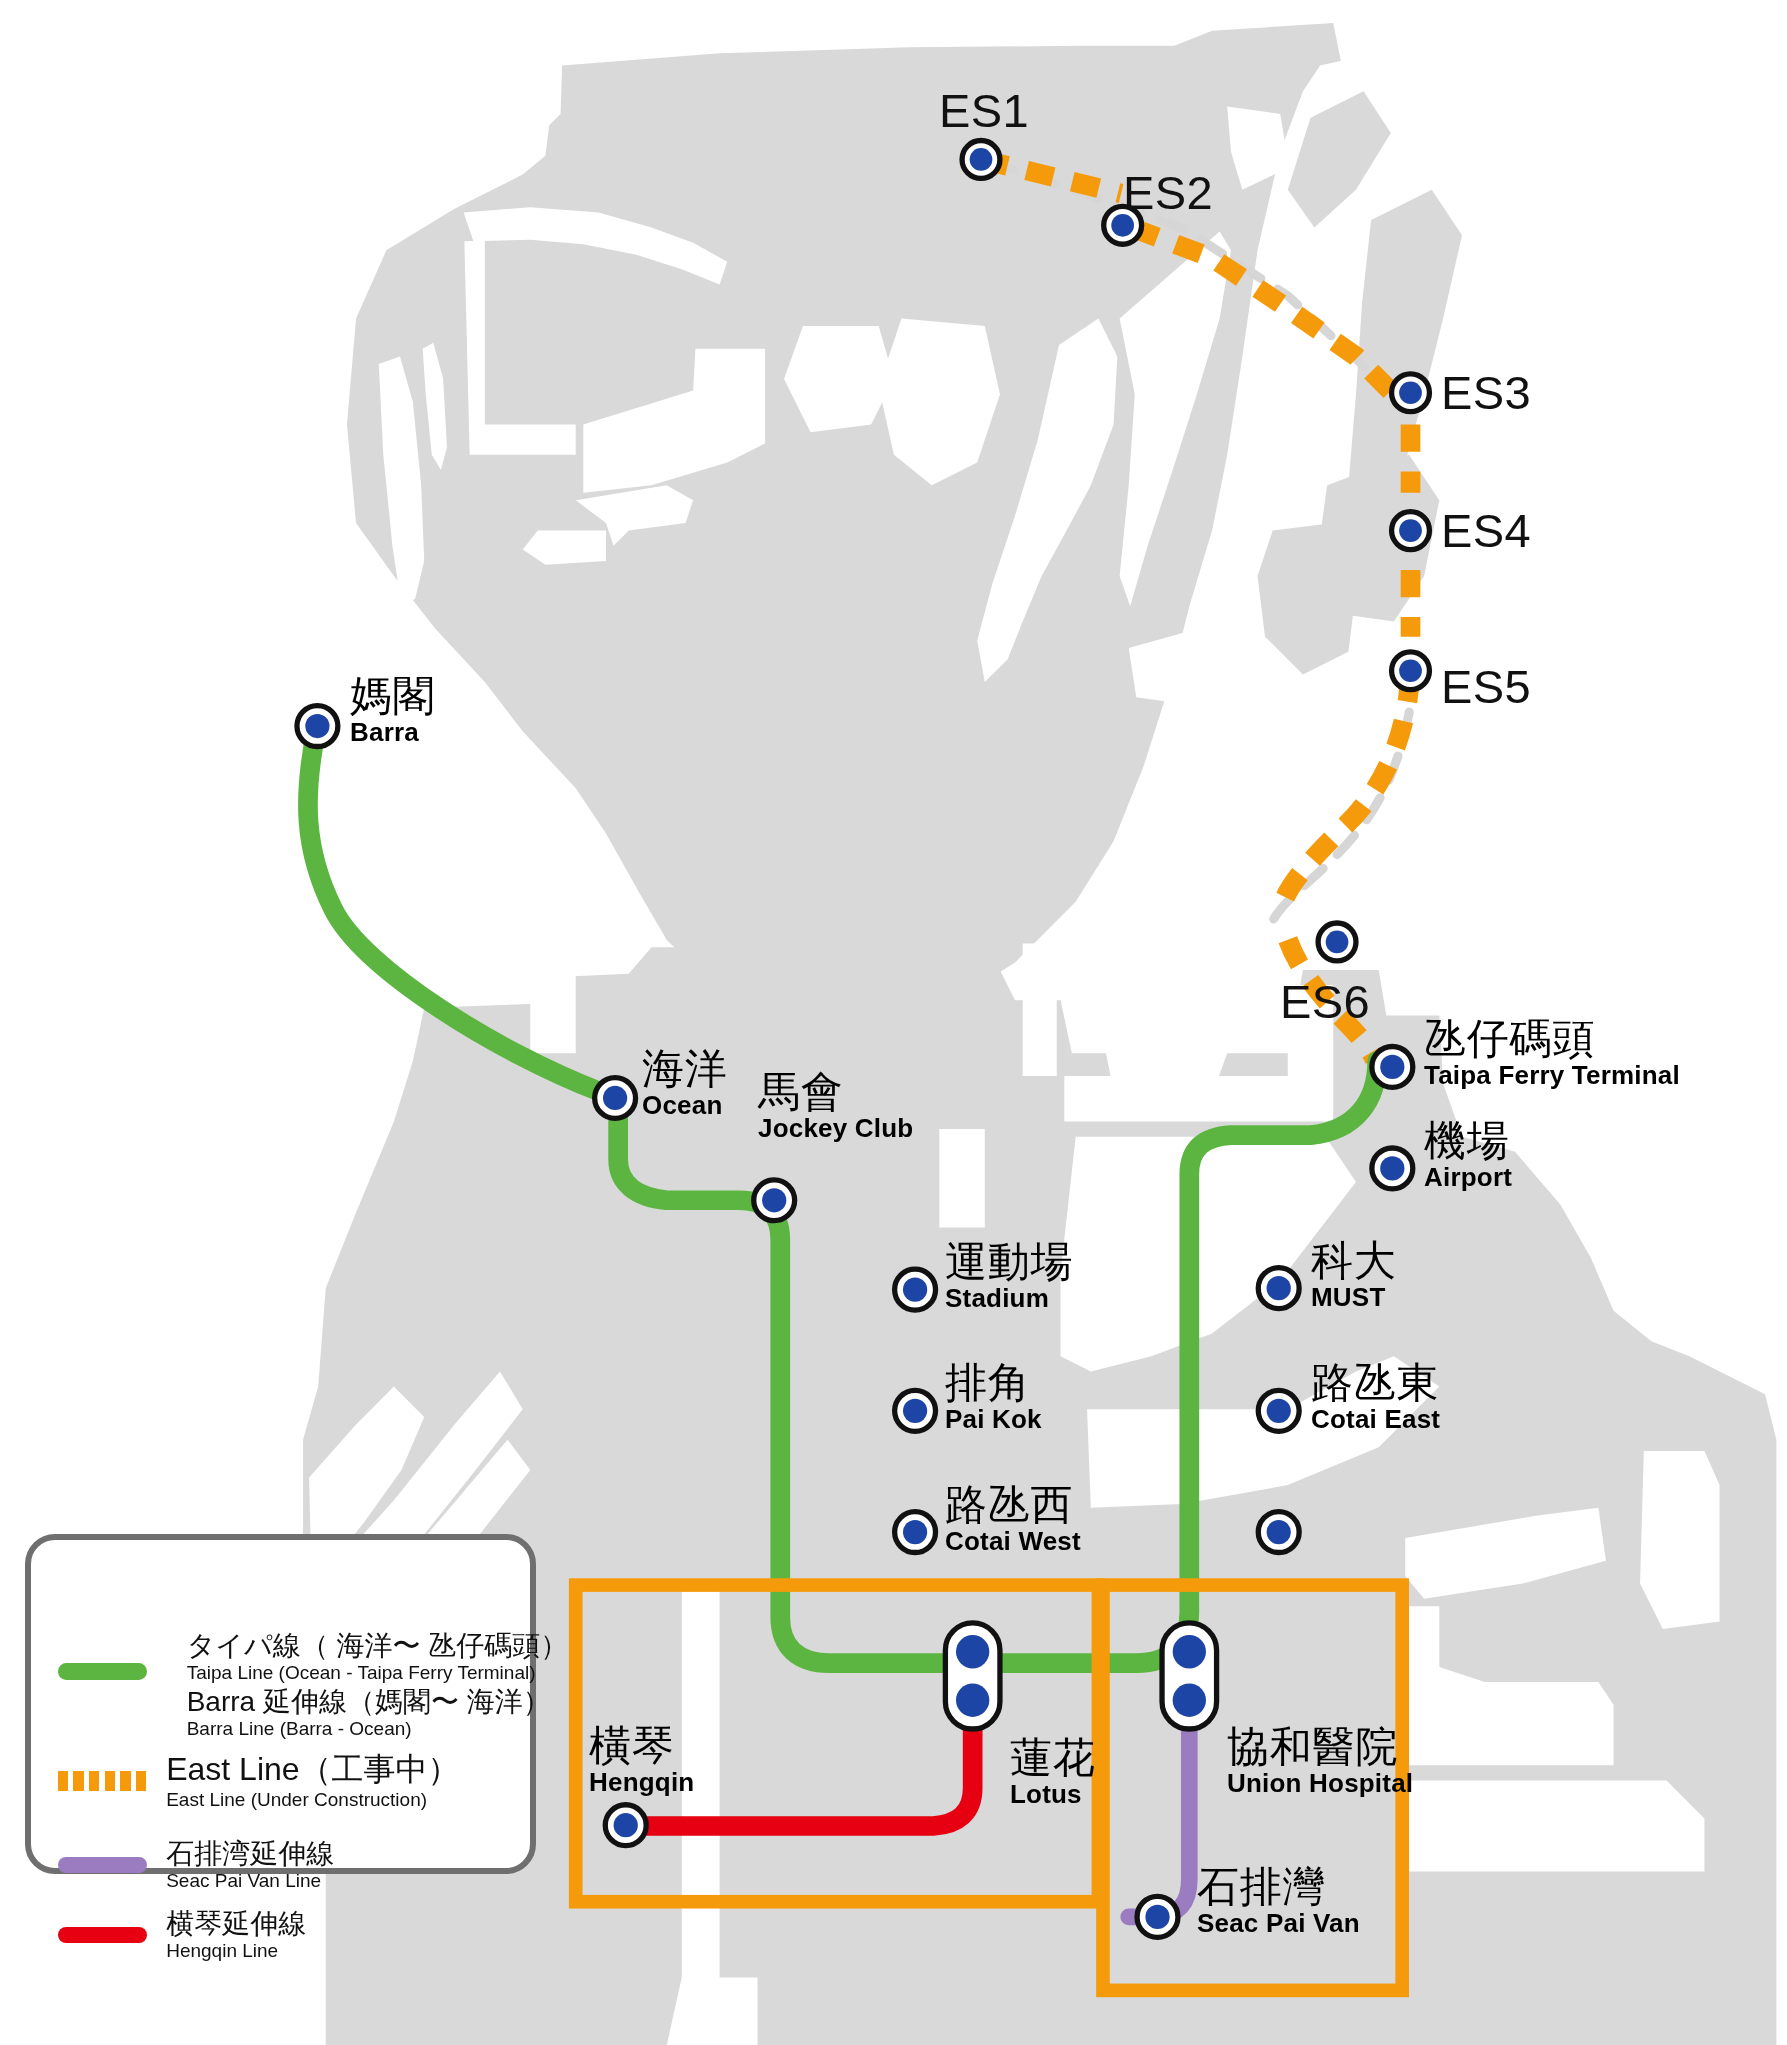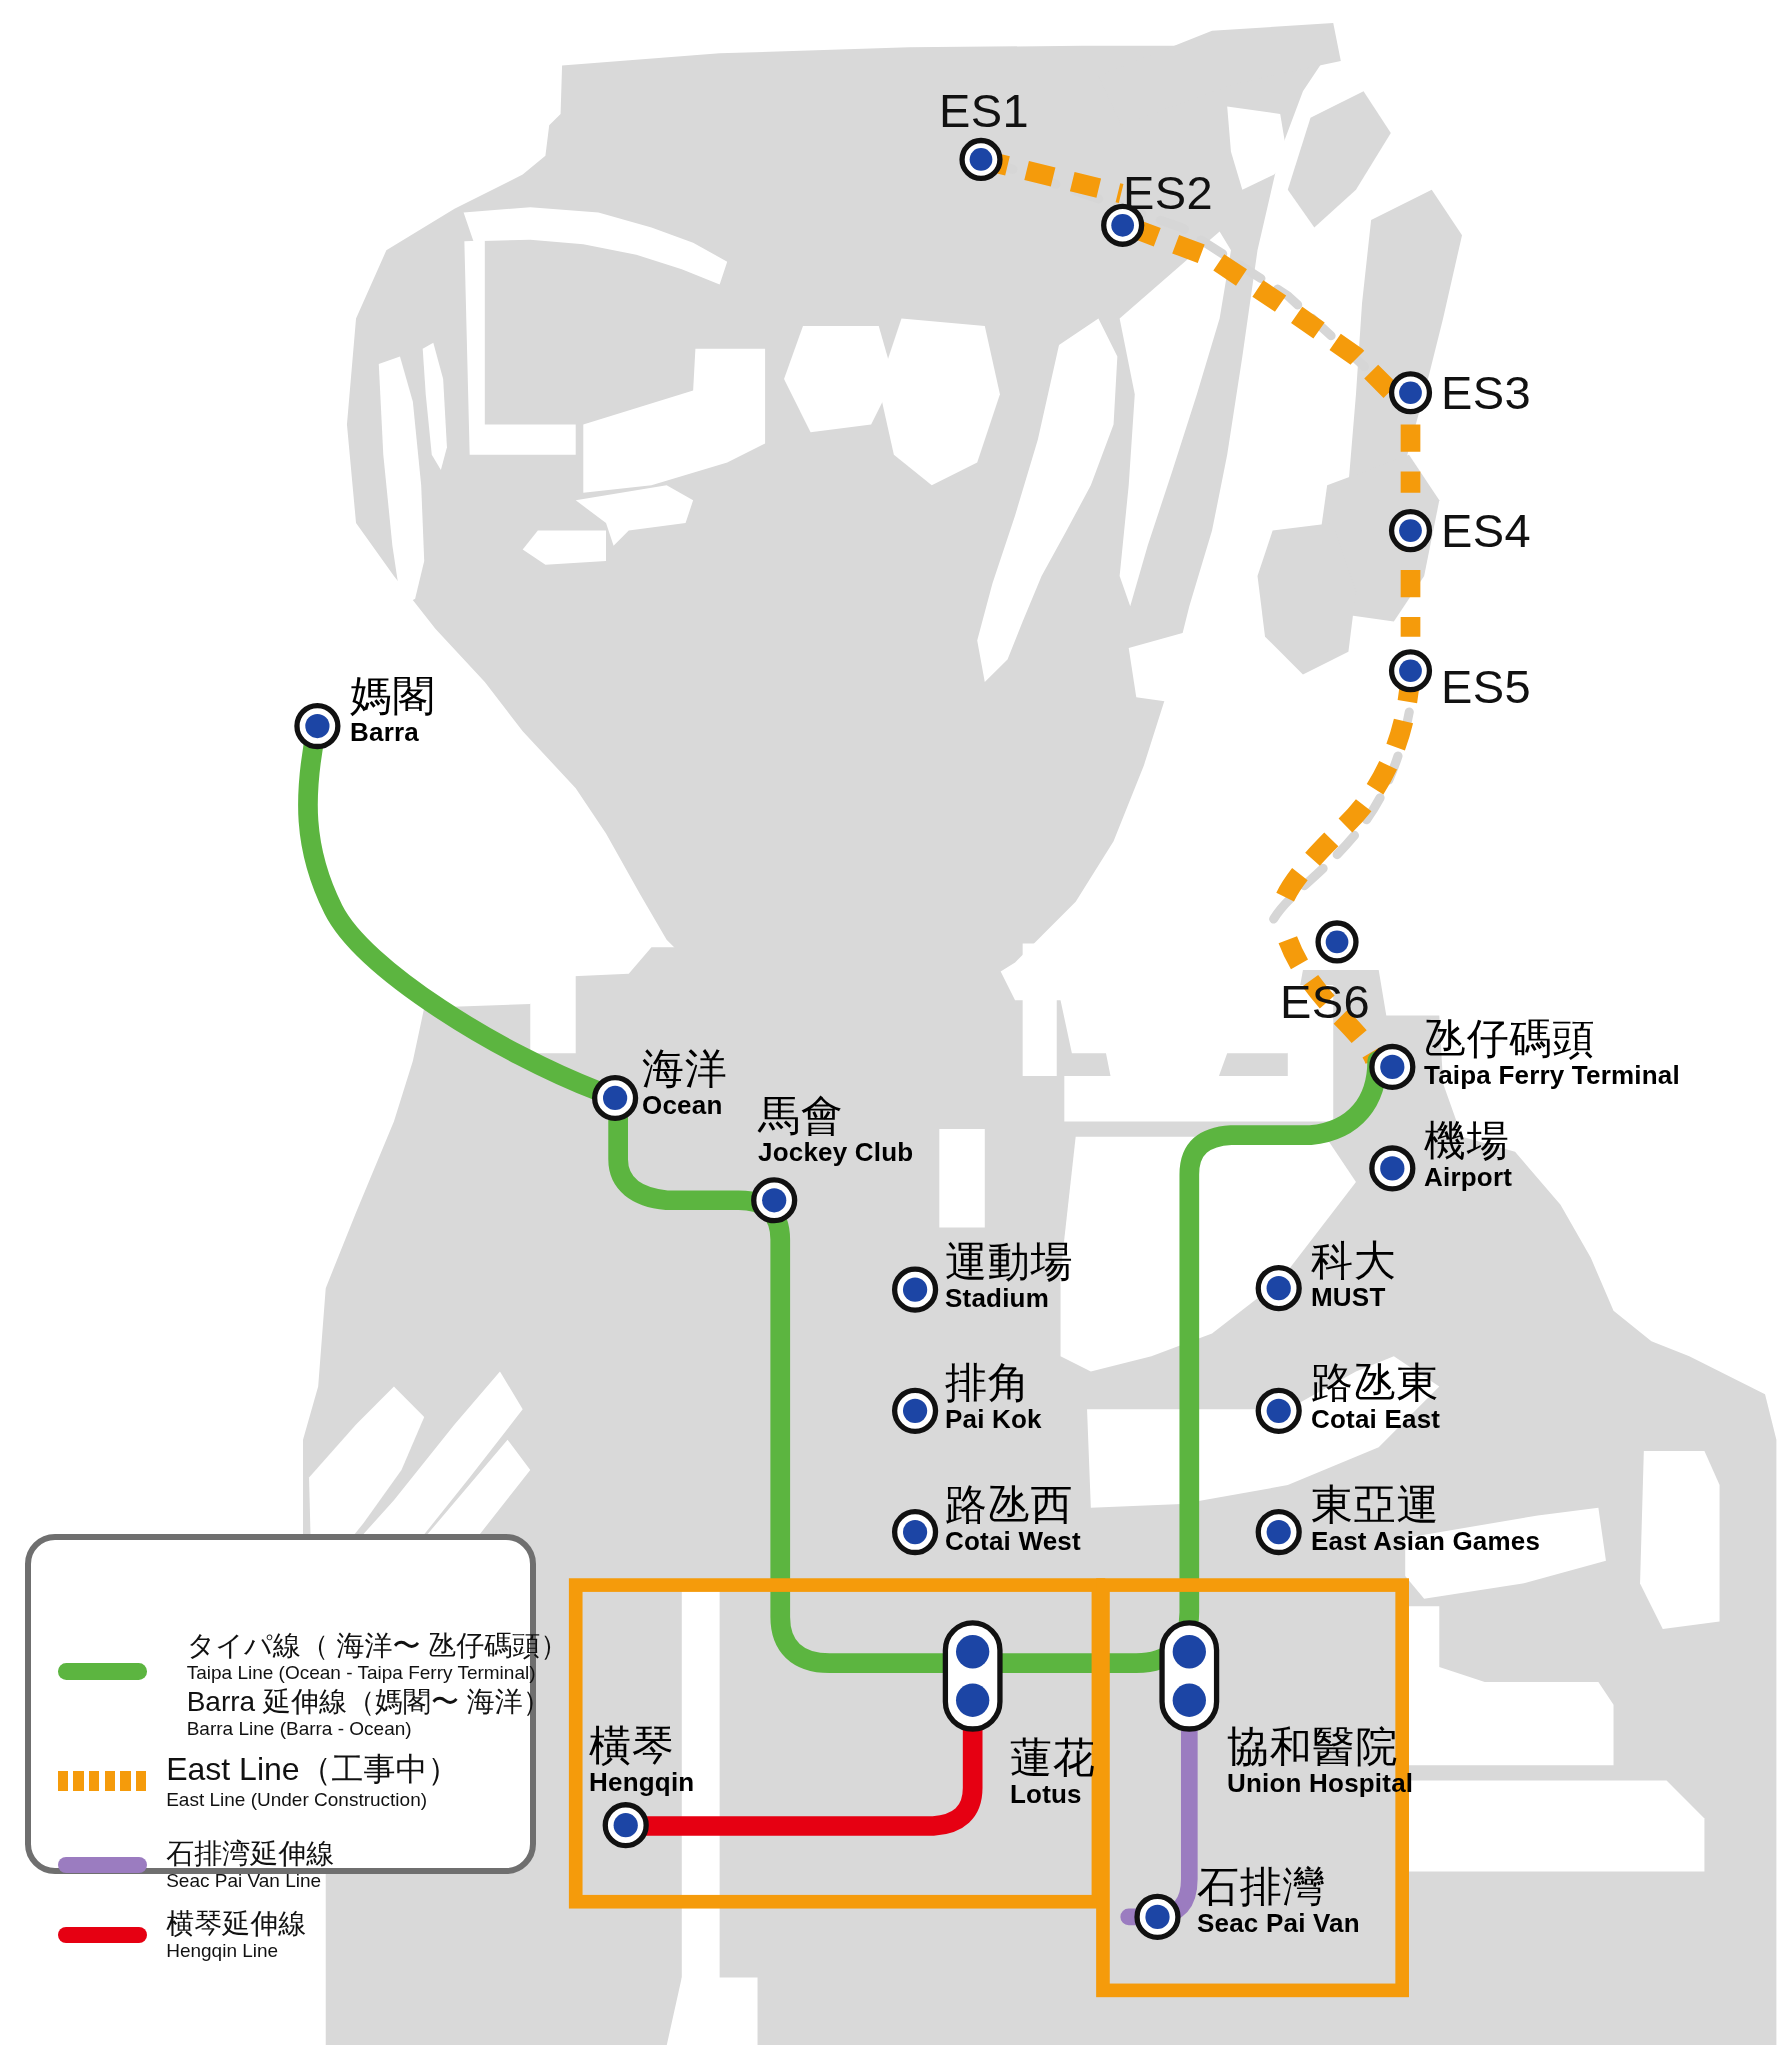--- a/index.html
+++ b/index.html
@@ -266,21 +266,21 @@
   <div class="stn-label rt" style="left:350px;top:674px;">
     <div class="cn">媽閣</div>
     <div class="en">Barra</div>
   </div>
 
   <div class="stn-label rt" style="left:642px;top:1047px;">
     <div class="cn">海洋</div>
     <div class="en">Ocean</div>
   </div>
 
-  <div class="stn-label rt" style="left:758px;top:1070px;margin-top:24px;">
+  <div class="stn-label rt" style="left:758px;top:1070px;">
     <div class="cn">馬會</div>
     <div class="en">Jockey Club</div>
   </div>
 
   <div class="stn-label rt" style="left:945px;top:1240px;">
     <div class="cn">運動場</div>
     <div class="en">Stadium</div>
   </div>
 
   <div class="stn-label rt" style="left:945px;top:1361px;">
@@ -306,24 +306,20 @@
   <div class="stn-label rt" style="left:1311px;top:1239px;">
     <div class="cn">科大</div>
     <div class="en">MUST</div>
   </div>
 
   <div class="stn-label rt" style="left:1311px;top:1361px;">
     <div class="cn">路氹東</div>
     <div class="en">Cotai East</div>
   </div>
 
-  <div class="stn-label rt" style="left:1311px;top:1483px;">
-    <div class="cn">東亞運</div>
-    <div class="en">East Asian Games</div>
-  </div>
 
   <div class="stn-label rt" style="left:1010px;top:1736px;">
     <div class="cn">蓮花</div>
     <div class="en">Lotus</div>
   </div>
 
   <div class="stn-label rt" style="left:1227px;top:1725px;">
     <div class="cn">協和醫院</div>
     <div class="en">Union Hospital</div>
   </div>

